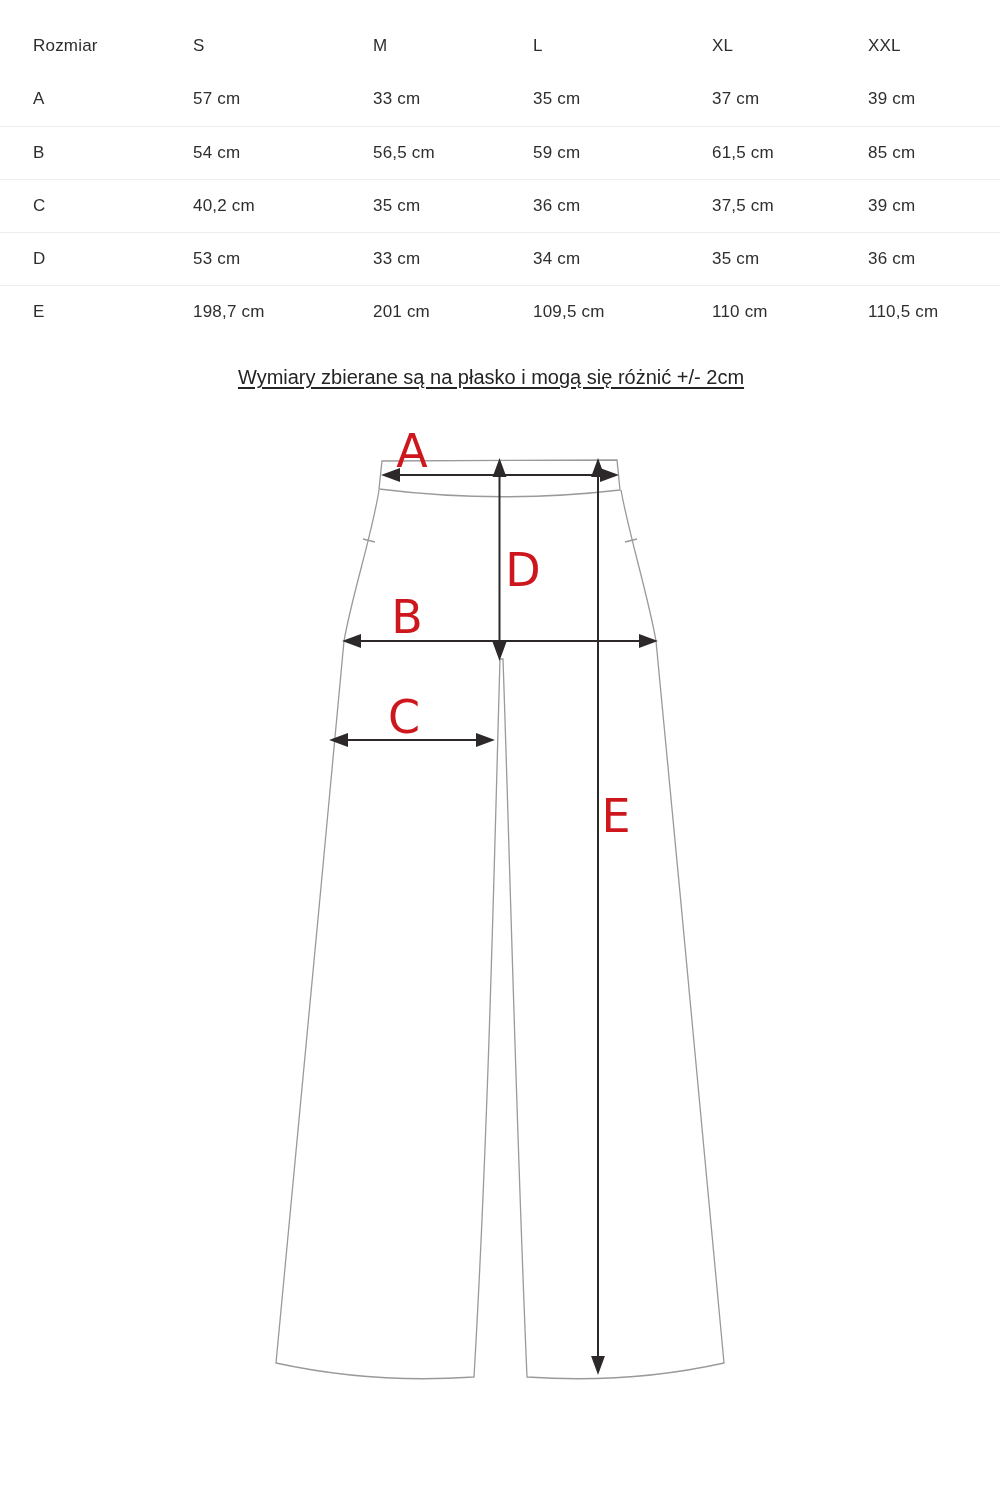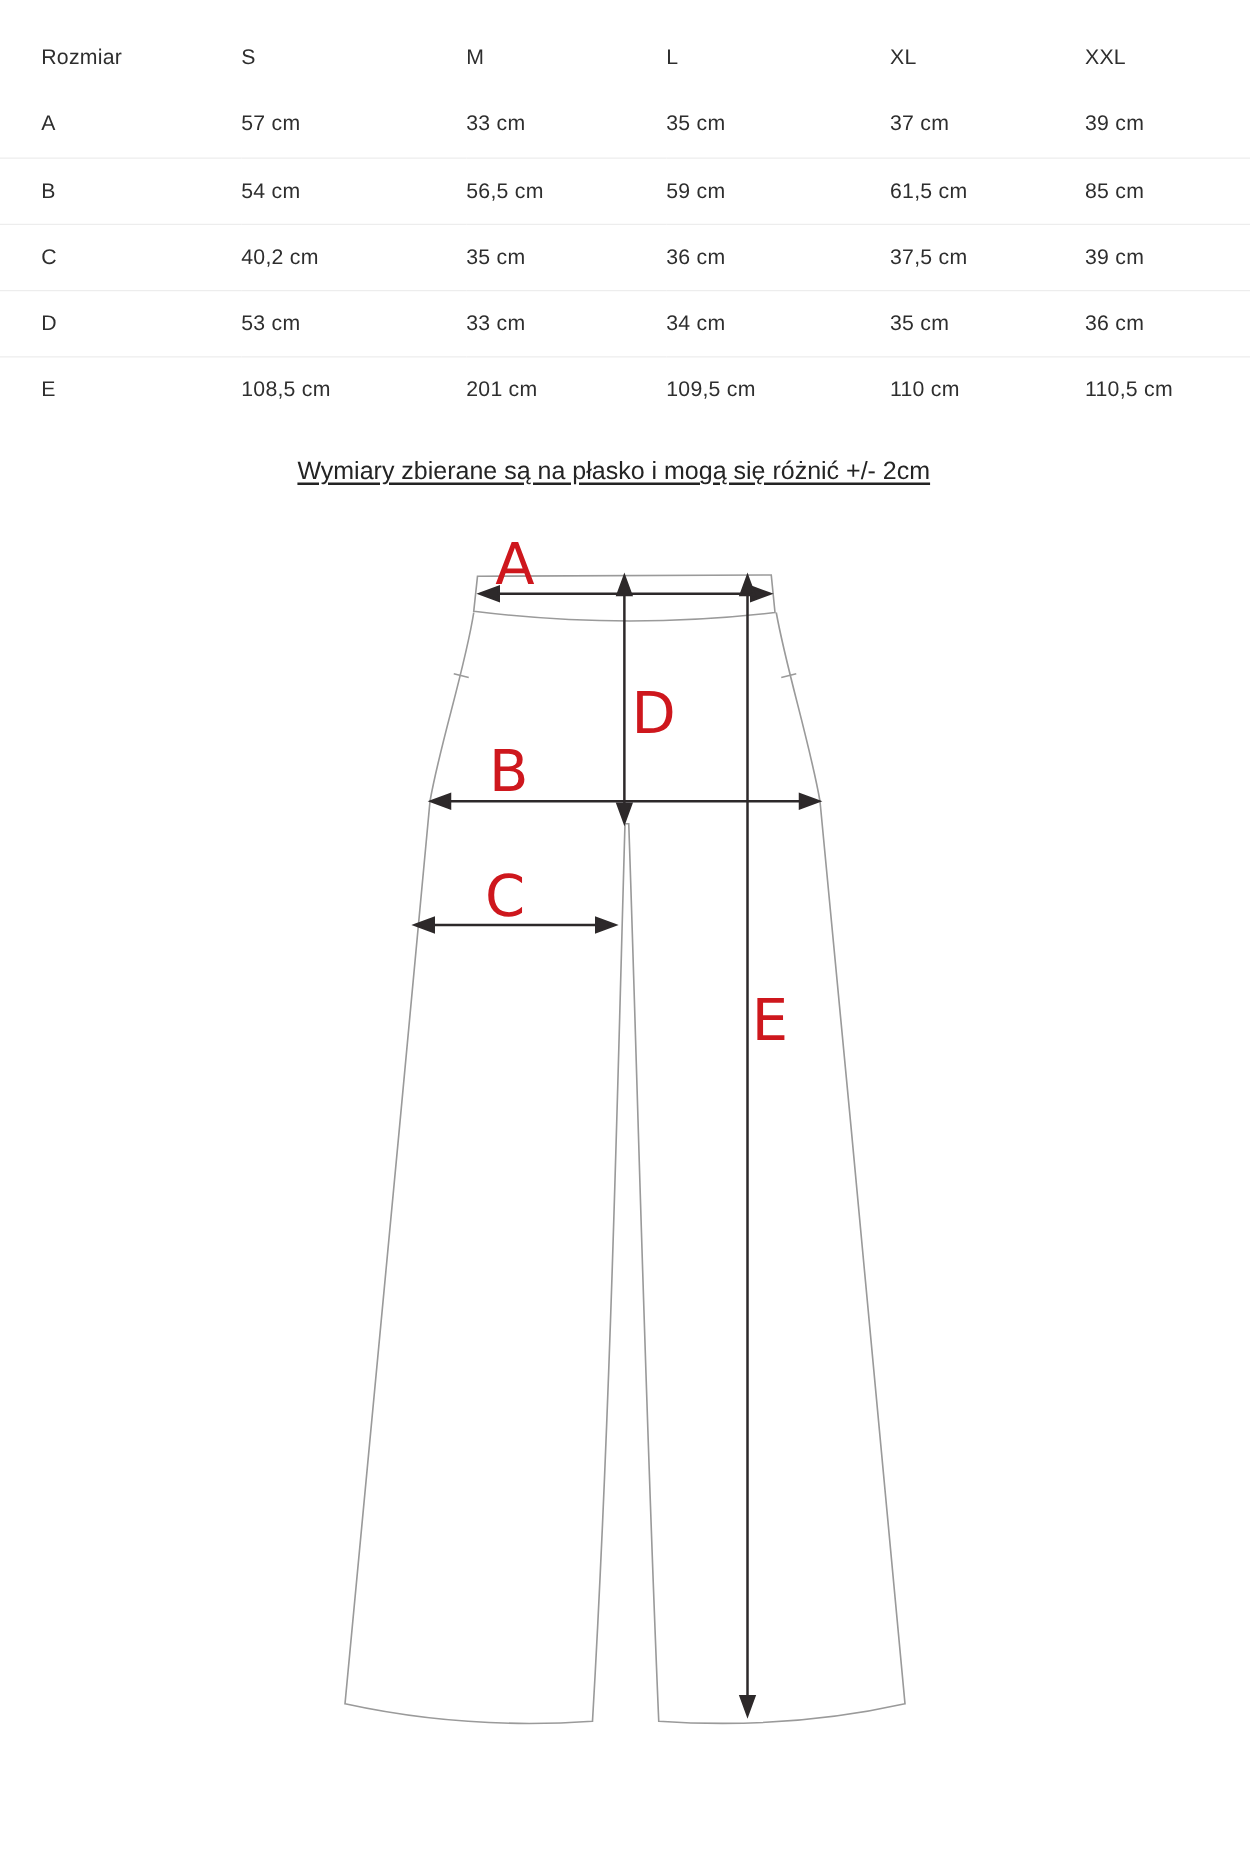--- a/index.html
+++ b/index.html
@@ -84,21 +84,21 @@
     <tr>
       <td class="c0">D</td>
       <td>53 cm</td>
       <td>33 cm</td>
       <td>34 cm</td>
       <td>35 cm</td>
       <td>36 cm</td>
     </tr>
     <tr>
       <td class="c0">E</td>
-      <td>108,5 cm</td>
+      <td>198,7 cm</td>
       <td>201 cm</td>
       <td>109,5 cm</td>
       <td>110 cm</td>
       <td>110,5 cm</td>
     </tr>
   </tbody>
 </table>
 
 <div class="note">Wymiary zbierane są na płasko i mogą się różnić +/- 2cm</div>
 

